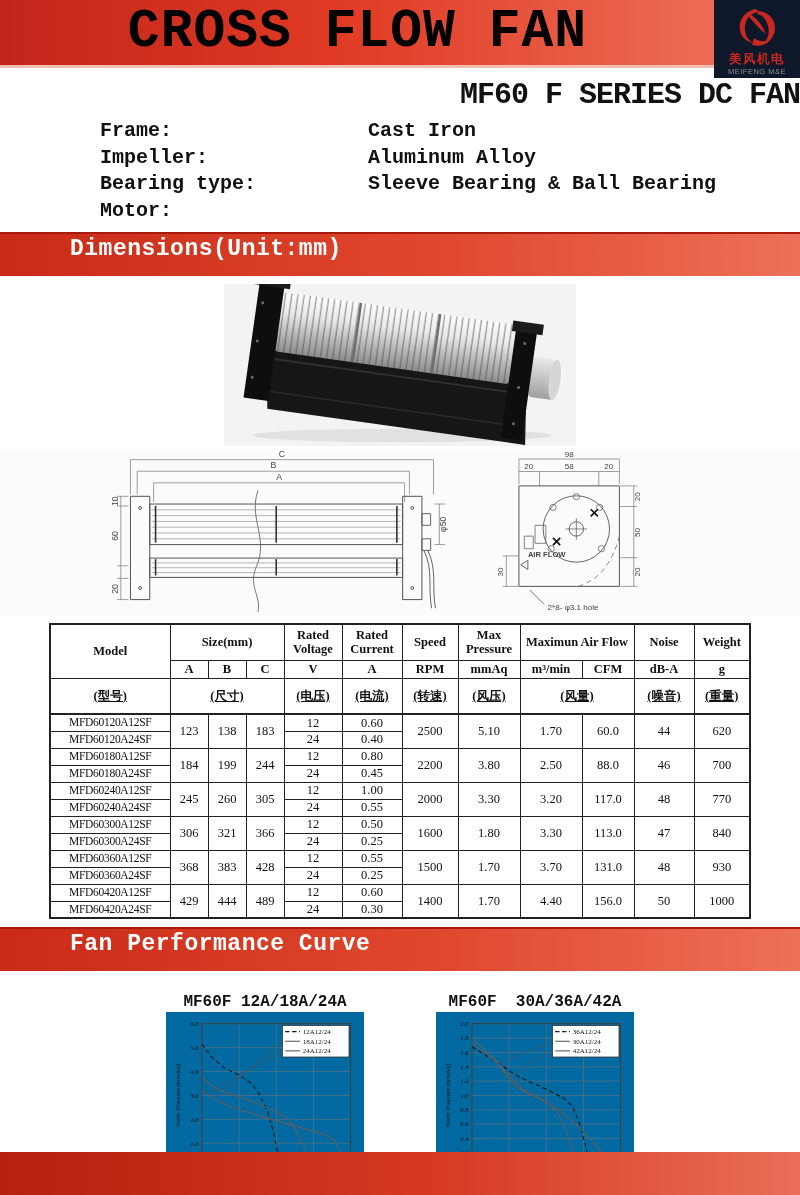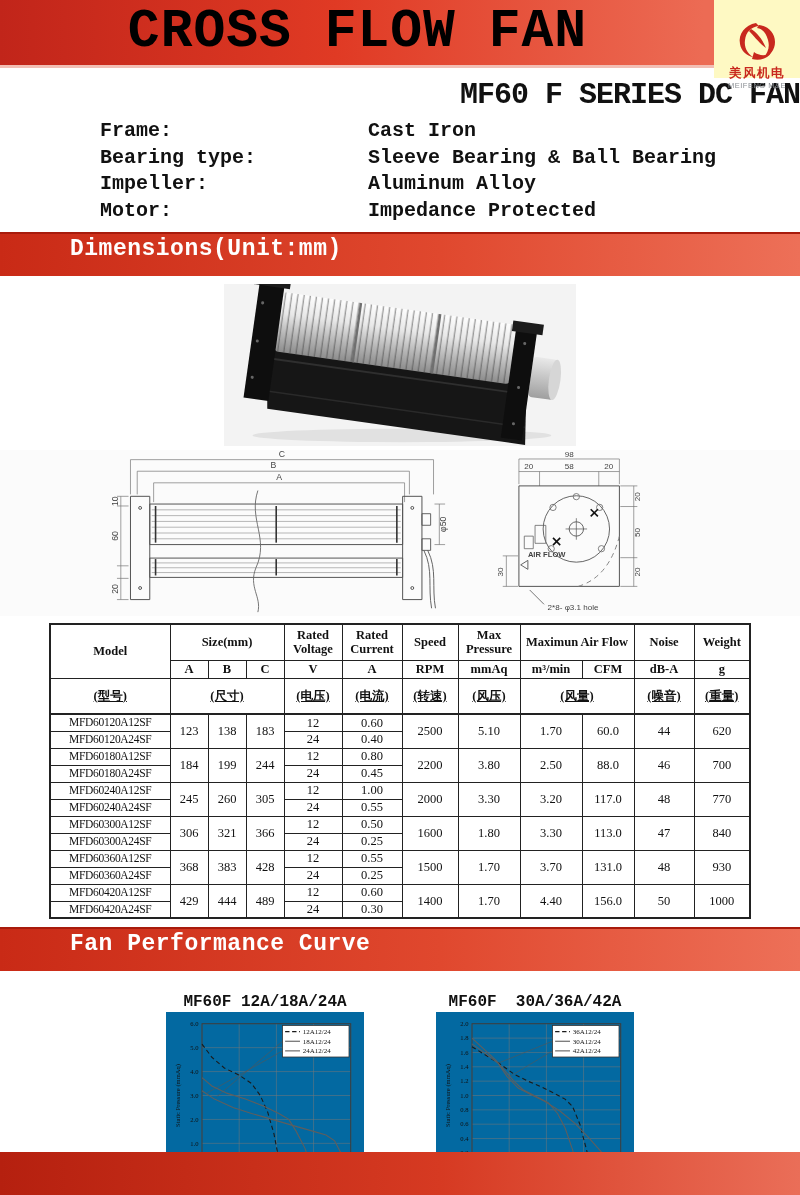--- a/index.html
+++ b/index.html
@@ -8,21 +8,21 @@
   }
   *{margin:0;padding:0;box-sizing:border-box;}
   body{background:#fff;font-family:"Liberation Sans",sans-serif;color:var(--ink);}
   .page{width:800px;height:1195px;position:relative;background:#fff;overflow:hidden;}
 
   
   .top-banner{height:68px;background:linear-gradient(90deg,var(--g1) 0%,var(--g2) 42%,var(--g3) 88%);
     border-bottom:3px solid #f2beb4;display:flex;align-items:center;}
   .top-banner .title{width:715px;text-align:center;font-size:53px;font-weight:600;letter-spacing:1px;color:#000;
     font-family:Liberation Mono, monospace;line-height:1;}
-  .logo-box{position:absolute;top:0;right:0;width:86px;height:78px;background:#fef9c3;text-align:center;padding-top:21px;z-index:5;}
+  .logo-box{position:absolute;top:0;right:0;width:86px;height:78px;background:#0f172a;text-align:center;padding-top:7px;z-index:5;}
   .logo-cn{color:var(--logo-red);font-weight:bold;font-size:12.5px;letter-spacing:1.5px;line-height:1.1;}
   .logo-en{color:#8a8f94;font-size:7.5px;letter-spacing:.5px;}
 
   .subtitle{margin-top:10px;text-align:right;font-family:"Liberation Mono",monospace;font-weight:bold;font-size:30px;letter-spacing:-1px;}
 
   .overview{margin:6px 0 0 100px;font-family:"Liberation Mono",monospace;font-size:20px;font-weight:bold;}
   .overview .row{display:flex;line-height:26.5px;}
   .overview .lab{width:268px;}
 
   .section-banner{height:44px;margin-top:8px;background:linear-gradient(90deg,#c92a16,#e0482e 55%,#ed7058);
@@ -77,30 +77,29 @@
     <div class="logo-en">MEIFENG M&amp;E</div>
   </div>
 
   <div class="subtitle">MF60 F SERIES DC FAN</div>
   <div class="overview">
     <div class="row">
       <span class="lab">Frame:</span>
       <span>Cast Iron</span>
     </div>
     <div class="row">
+      <span class="lab">Impeller:</span>
+      <span>Aluminum Alloy</span>
+    </div>
+    <div class="row">
       <span class="lab">Bearing type:</span>
       <span>Sleeve Bearing &amp; Ball Bearing</span>
     </div>
     <div class="row">
-      <span class="lab">Impeller:</span>
-      <span>Aluminum Alloy</span>
-    </div>
-    <div class="row">
       <span class="lab">Motor:</span>
-      <span>Impedance Protected</span>
     </div>
   </div>
 
   <div class="section-banner">Dimensions(Unit:mm)</div>
 
   <div class="photo-panel">
     <svg width="352" height="162" viewBox="0 0 360 168">
       <defs>
         <linearGradient id="metal" x1="0" y1="0" x2="0" y2="1">
           <stop offset="0" stop-color="#fdfdfd"></stop>

